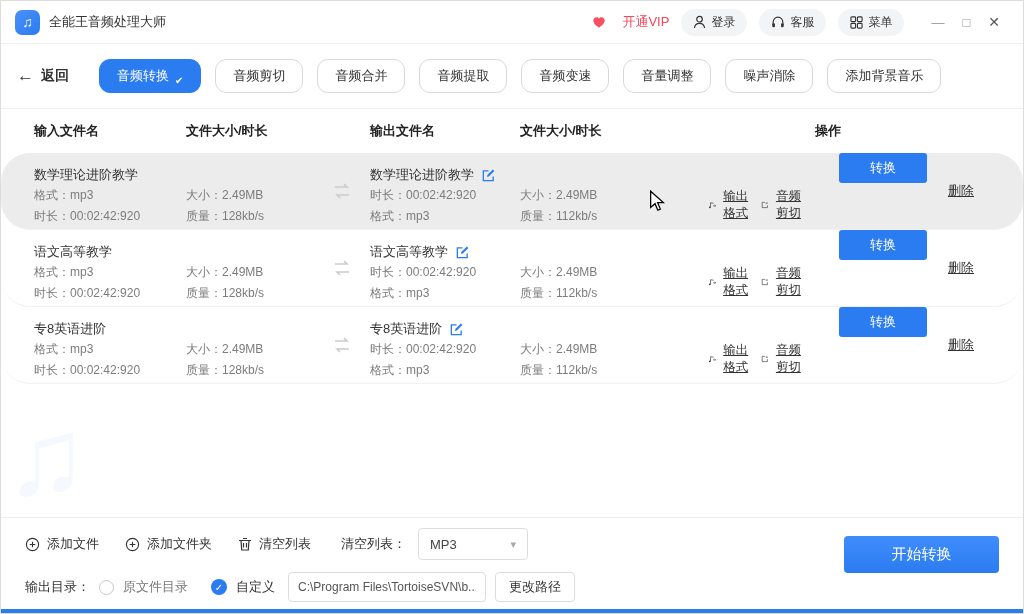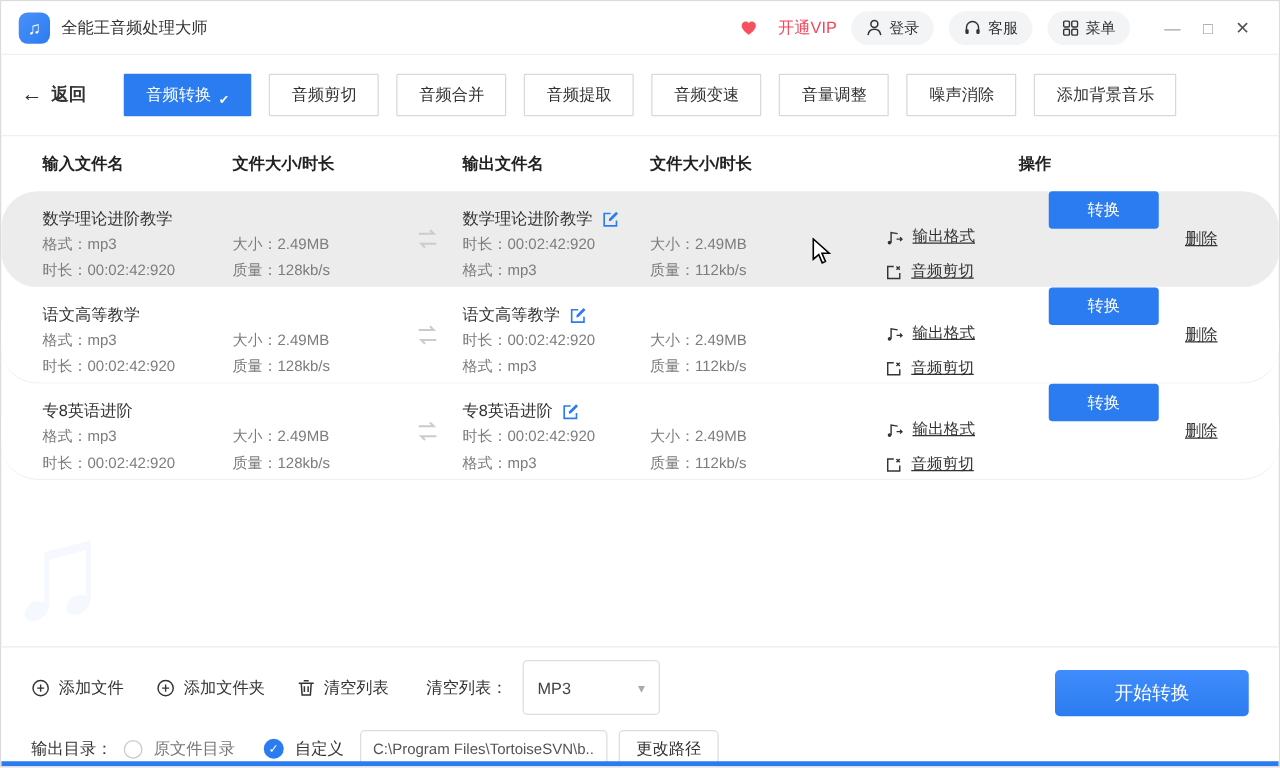--- a/index.html
+++ b/index.html
@@ -20,52 +20,52 @@
   .pill { display:flex; align-items:center; gap:5px; background:#f3f4f6; border-radius:14px; padding:5px 12px; font-size:12px; color:#333; cursor:pointer; }
   .winbtns { display:flex; align-items:center; margin-left:6px; }
   .winbtn { font-size:13px; color:#9a9a9a; padding:2px 9px; cursor:pointer; }
   .winbtn.close { color:#555; font-size:14px; }
 
   
   .nav { height:65px; display:flex; align-items:center; padding:0 16px; border-bottom:1px solid #f0f0f0; }
   .back { display:flex; align-items:center; gap:7px; font-size:14px; font-weight:bold; color:#333; cursor:pointer; margin-right:30px; }
   .back-arrow { font-size:17px; }
   .tabs { display:flex; gap:14px; }
-  .tab { height:34px; display:flex; align-items:center; justify-content:center; padding:0 17px; border:1px solid #d9d9d9; border-radius:1px; font-size:13px; color:#333; background:#fff; cursor:pointer; white-space:nowrap; }
+  .tab { height:34px; display:flex; align-items:center; justify-content:center; padding:0 17px; border:1px solid #d9d9d9; border-radius:11px; font-size:13px; color:#333; background:#fff; cursor:pointer; white-space:nowrap; }
   .tab.active { background:#2b7cf0; border-color:#2b7cf0; color:#fff; }
   .tab-check { font-size:10px; margin-left:6px; margin-top:8px; }
 
   
   .grid-cols { display:grid; grid-template-columns:152px 128px 56px 150px 150px 133px 125px 1fr; padding-left:33px; }
   .thead { height:44px; align-items:center; font-size:13px; font-weight:bold; color:#222; }
   .h1{grid-column:1} .h2{grid-column:2} .h3{grid-column:4} .h4{grid-column:5} .h5{grid-column:7; padding-left:12px;}
 
   .row { height:77px; border-bottom:1px solid #f1f1f1; background:#fff;border-radius:29px; }
   .row.highlight { background:#ececec; }
   .c-input, .c-output { padding-top:12px; }
   .file-name { font-size:13px; color:#333; height:20px; line-height:20px; }
   .name-line { display:flex; align-items:center; gap:7px; height:20px; }
   .meta { font-size:12px; color:#7c7c7c; line-height:21px; }
   .c-size { padding-top:32px; }
   .c-transfer { display:flex; align-items:center; justify-content:center; }
-  .c-actions { display:flex; flex-direction:column; justify-content:flex-start; gap:11px; padding-left:38px;margin-top:28px; }
+  .c-actions { display:flex; flex-direction:row; justify-content:flex-start; gap:11px; padding-left:38px;margin-top:28px; }
   .action-link { display:flex; align-items:center; gap:7px; font-size:12.5px; color:#333; cursor:pointer; }
   .action-link span { text-decoration:underline; }
   .c-convert { display:flex; align-items:flex-start; padding-left:36px; }
   .btn-convert { width:88px; height:30px; background:#2b7cf0; color:#fff; border:none; border-radius:3px; font-size:13px; cursor:pointer; }
   .c-delete { display:flex; align-items:center; padding-left:20px; }
   .delete-link { font-size:13px; color:#333; text-decoration:underline; cursor:pointer; }
   .edit-icon { cursor:pointer; }
 
   
   .footer { position:absolute; left:0; right:0; bottom:4px; height:92px; border-top:1px solid #ededed; background:#fff; padding:0 24px; }
   .frow1 { display:flex; align-items:center; gap:26px; padding-top:10px; }
   .tool { display:flex; align-items:center; gap:7px; font-size:13px; color:#333; cursor:pointer; }
   .of-label { font-size:13px; color:#333; margin-left:4px; margin-right:-14px; }
-  .select { width:110px; height:44px; border:1px solid #ddd; border-radius:4px; display:flex; align-items:center; padding:0 11px; font-size:13px; color:#444; cursor:pointer; background:#fff; }
+  .select { width:110px; height:32px; border:1px solid #ddd; border-radius:4px; display:flex; align-items:center; padding:0 11px; font-size:13px; color:#444; cursor:pointer; background:#fff; }
   .caret { margin-left:auto; color:#aaa; font-size:11px; }
   .btn-start { position:absolute; right:24px; top:18px; width:155px; height:37px; background:linear-gradient(#3f8cfc,#2b7cf0); color:#fff; border:none; border-radius:4px; font-size:15px; cursor:pointer; }
   .frow2 { display:flex; align-items:center; gap:9px; margin-top:12px; font-size:13px; color:#333; }
   .radio { width:15px; height:15px; border:1px solid #c9c9c9; border-radius:50%; background:#fff; cursor:pointer; }
   .radio-label { color:#777; margin-right:14px; }
   .check-circle { width:16px; height:16px; border-radius:50%; background:#2b7cf0; color:#fff; font-size:10px; display:flex; align-items:center; justify-content:center; cursor:pointer; }
   .path-input { width:198px; height:30px; border:1px solid #ddd; border-radius:4px; padding:0 9px; font-size:12px; color:#555; margin-left:4px; }
   .btn-change { height:30px; padding:0 13px; border:1px solid #ddd; border-radius:4px; background:#fff; font-size:13px; color:#333; cursor:pointer; }
 
   .bottom-strip { position:absolute; left:0; right:0; bottom:0; height:4px; background:#2b7cf0; }

